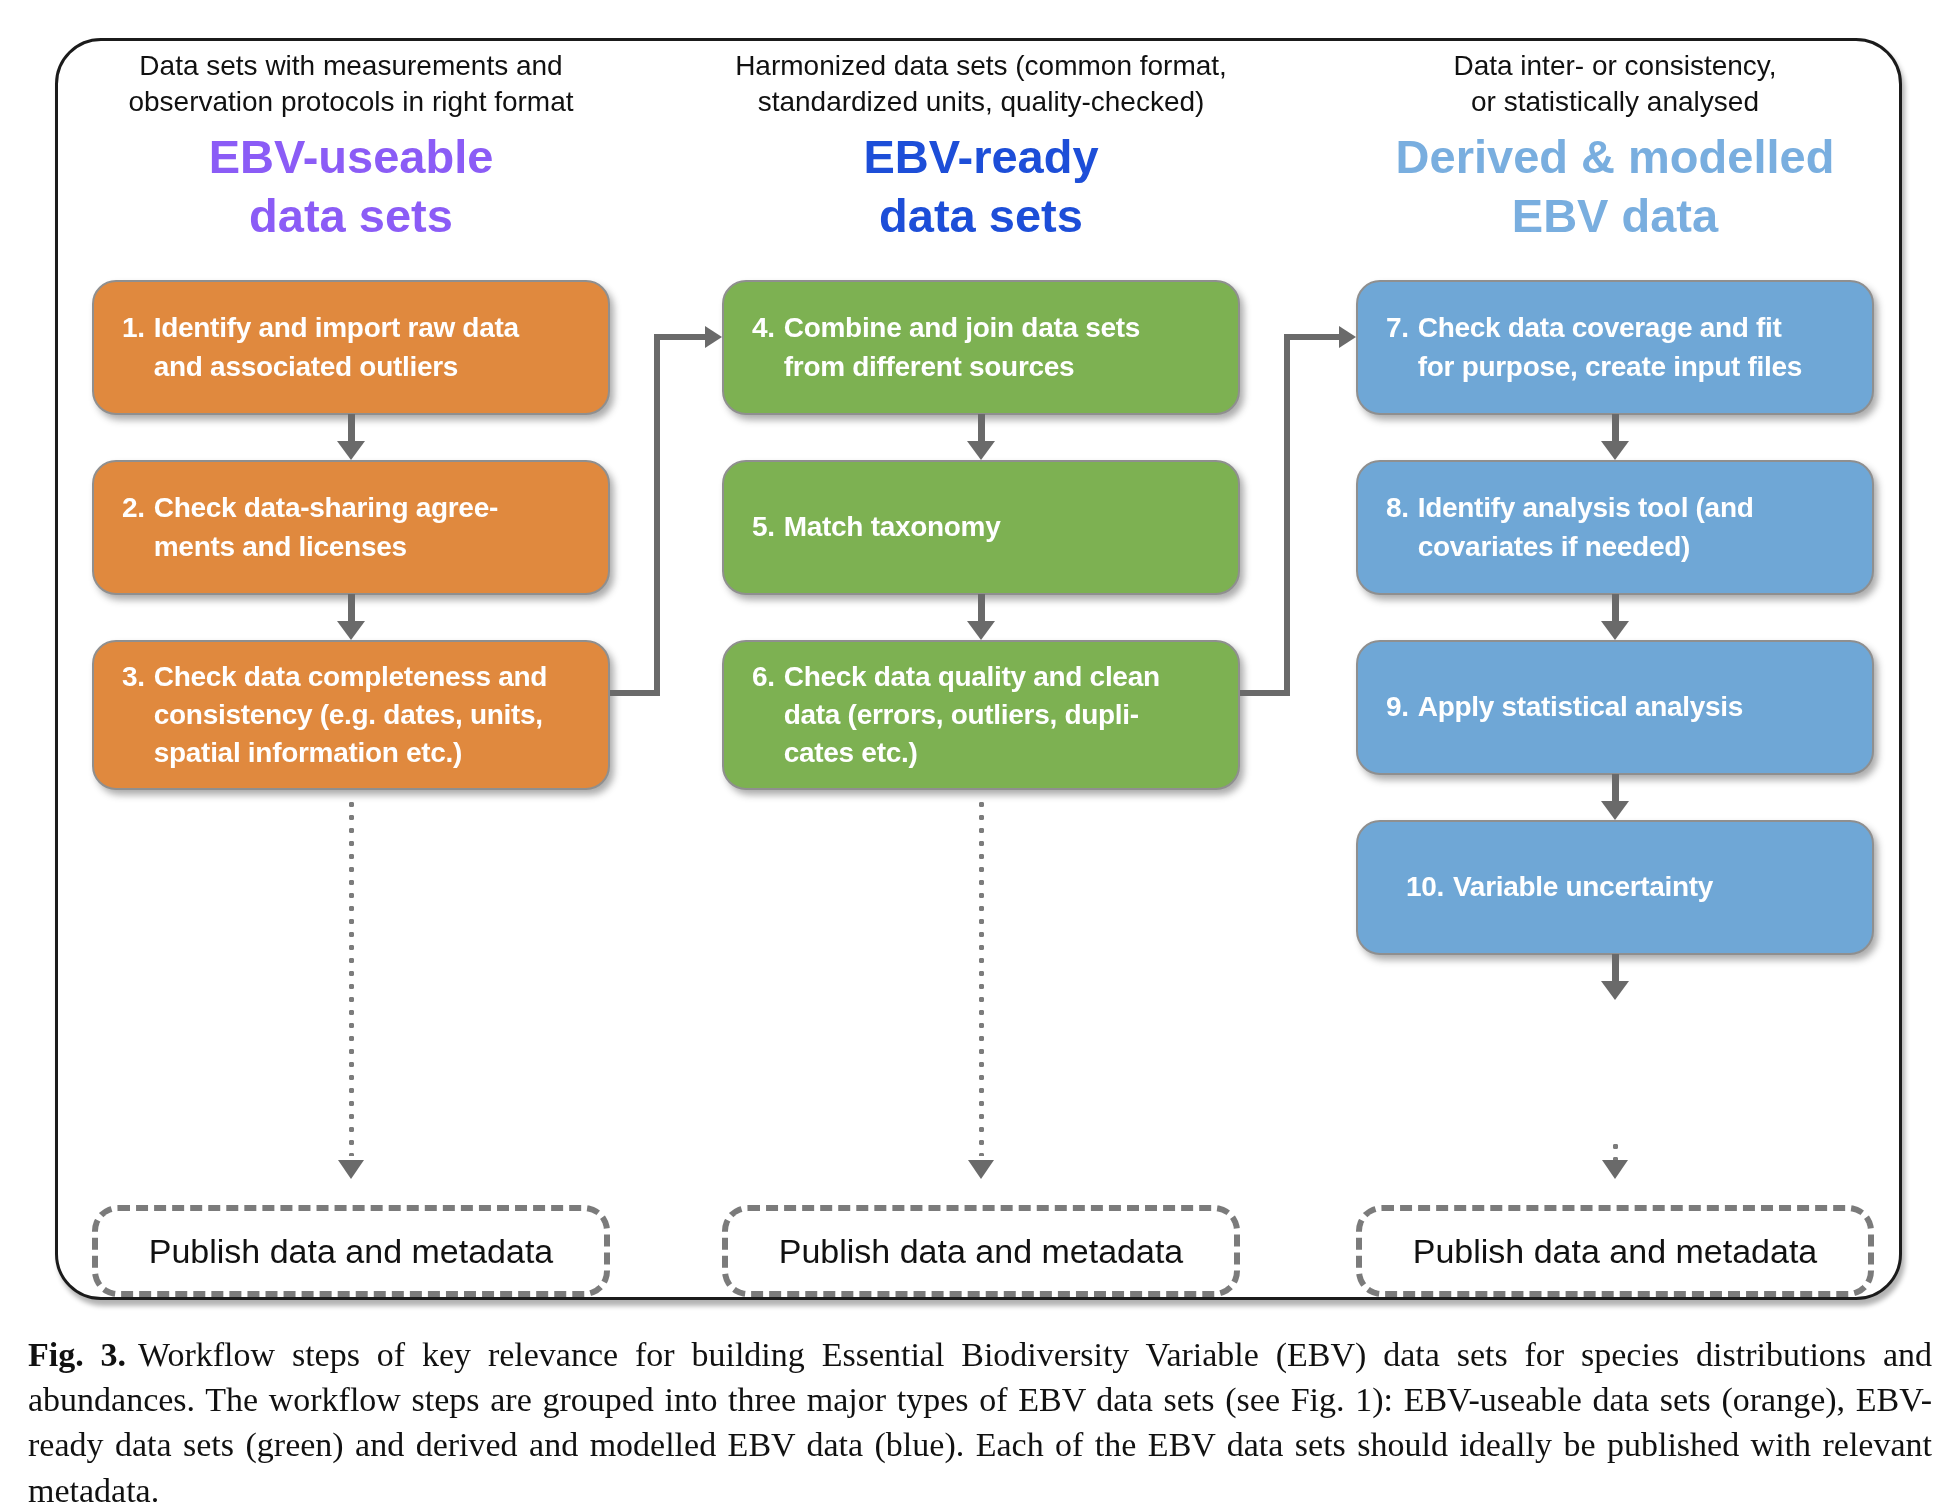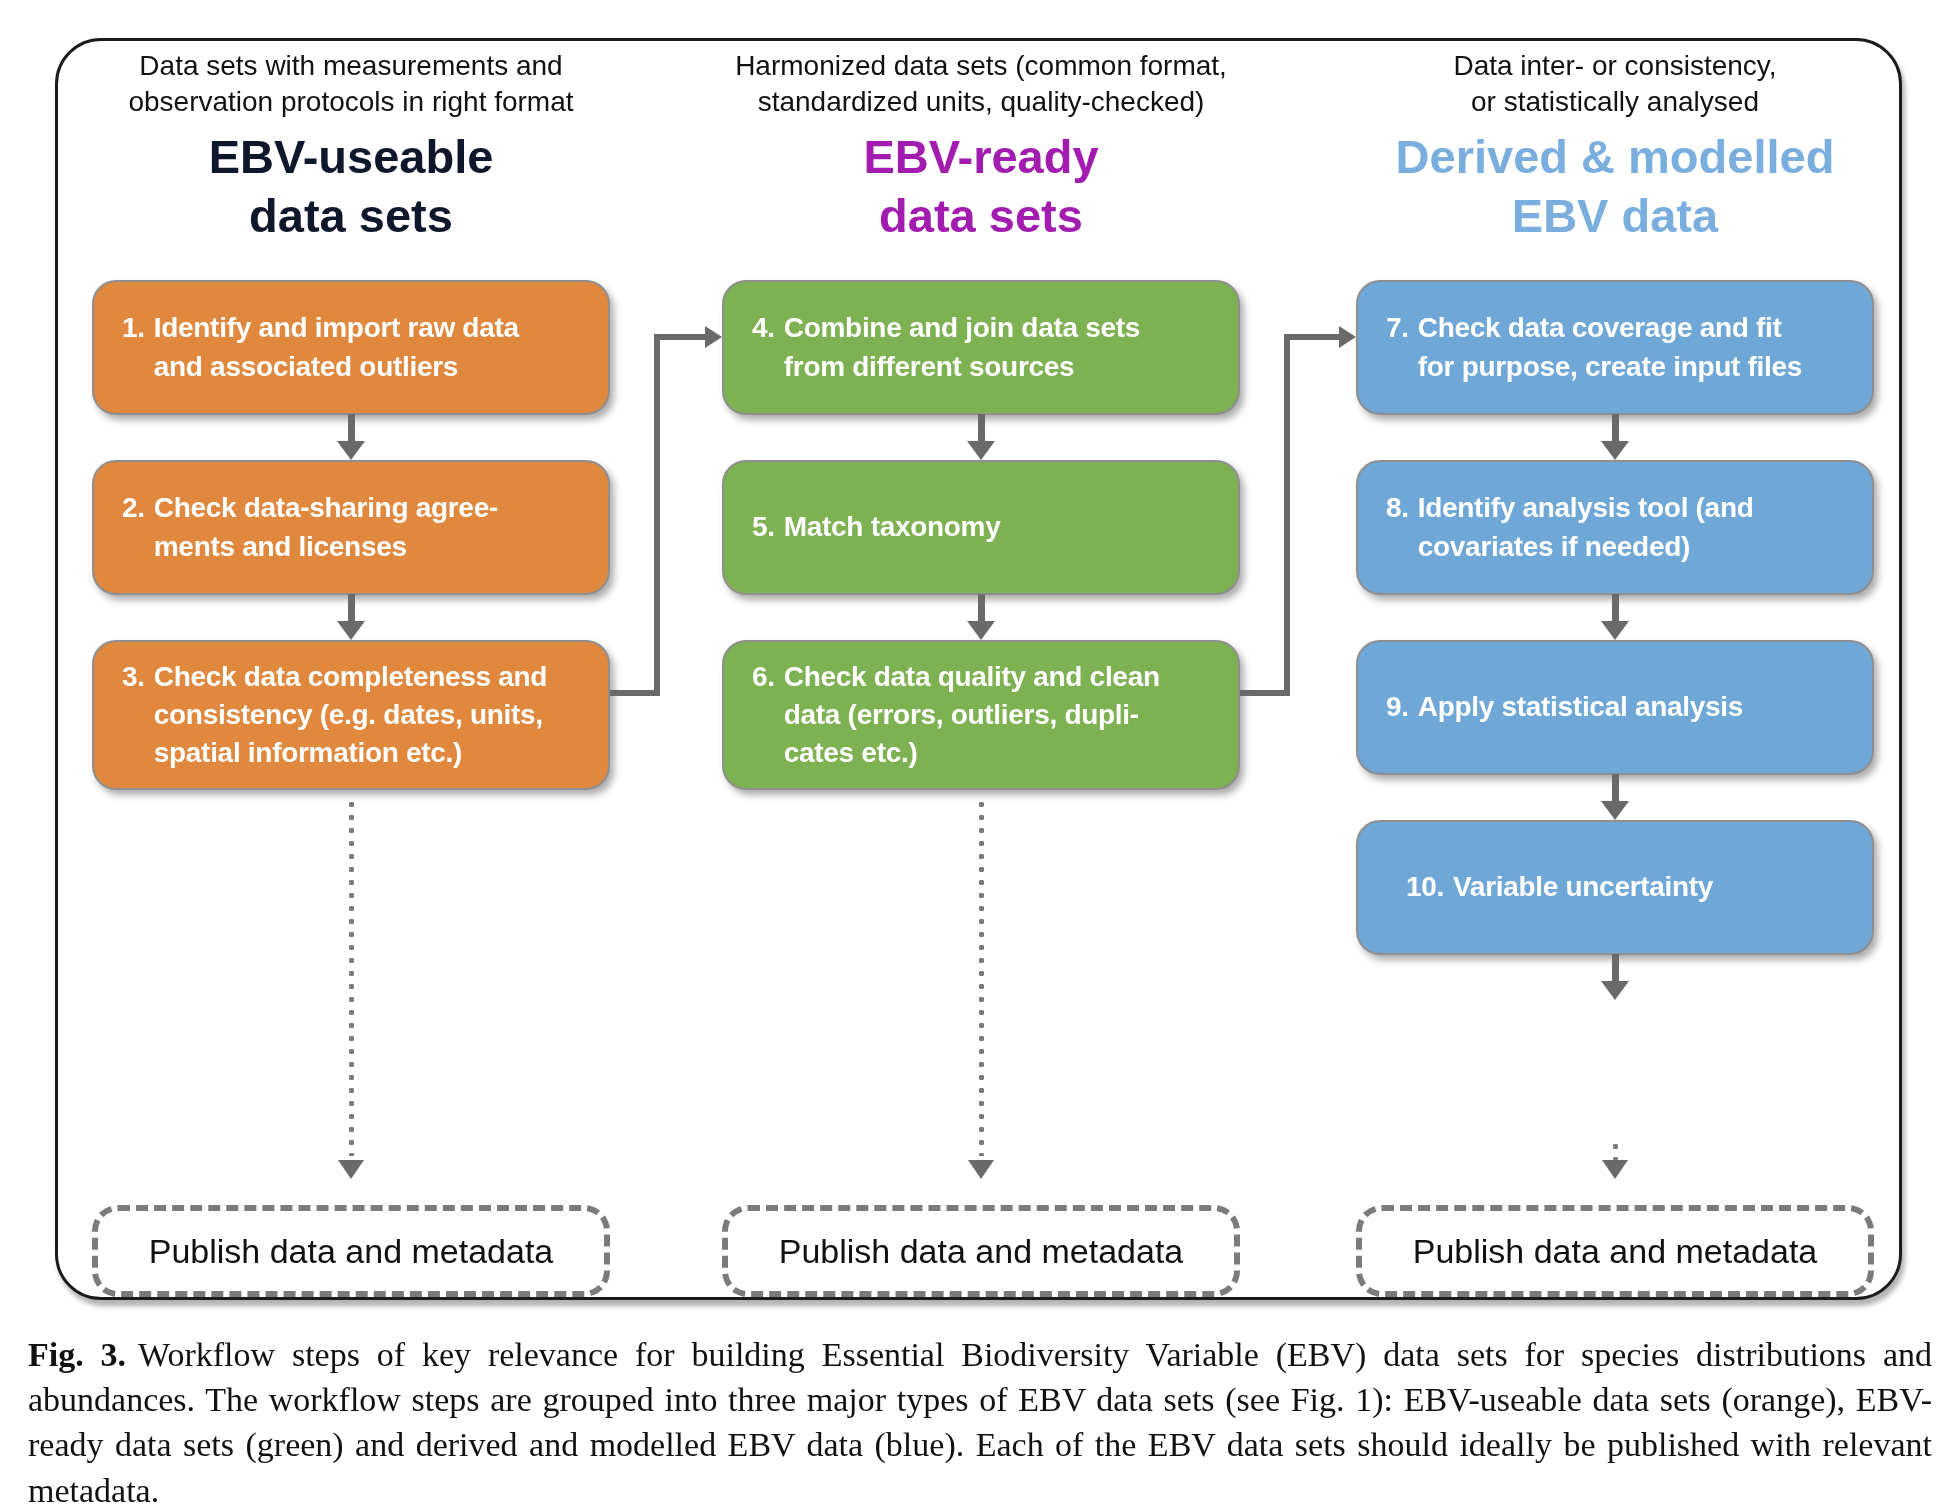--- a/index.html
+++ b/index.html
@@ -13,22 +13,22 @@
     box-shadow:3px 6px 5px rgba(0,0,0,0.30); background:#fff;
   }
   .hdr {
     position:absolute; top:48px; width:620px; text-align:center;
     font-size:28px; line-height:1.3; color:#111; white-space:pre-line;
   }
   .ttl {
     position:absolute; top:128px; width:620px; text-align:center;
     font-size:47px; font-weight:bold; line-height:1.25; white-space:pre-line;
   }
-  .ttl-orange { color:#0f172a; }
-  .ttl-green  { color:#a21caf; }
+  .ttl-orange { color:#8b5cf6; }
+  .ttl-green  { color:#1d4ed8; }
   .ttl-blue   { color:#79AEDF; }
 
   .box {
     position:absolute; width:518px; box-sizing:border-box;
     border:2px solid #8f8f8f; border-radius:24px;
     box-shadow:4px 5px 7px rgba(50,50,50,0.40);
     display:flex; align-items:center;
     color:#ffffff; font-weight:bold; font-size:28px; line-height:1.36;
     letter-spacing:-0.3px; padding:0 10px 0 28px;
   }

